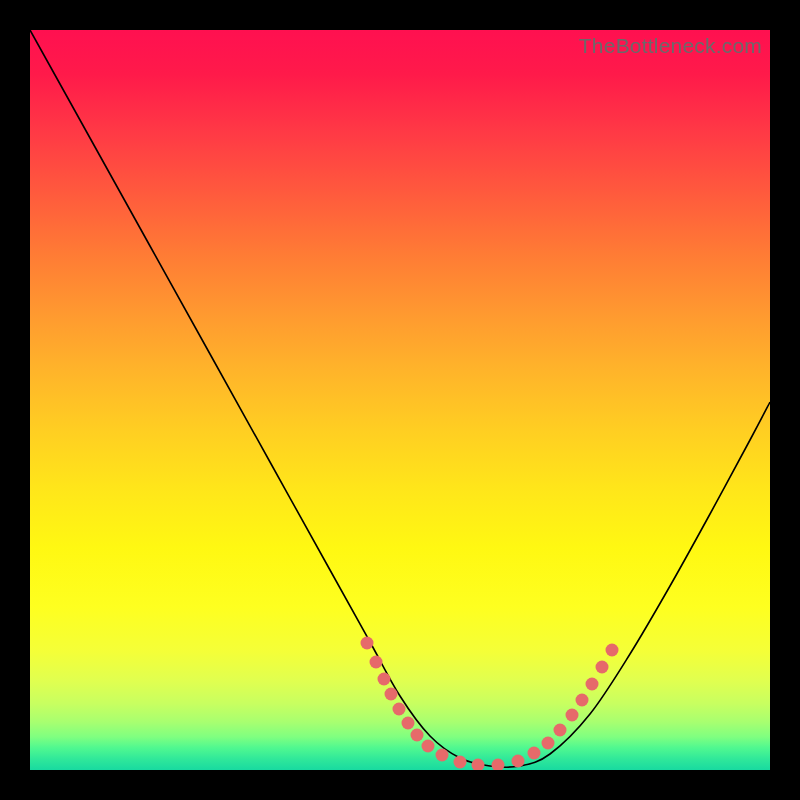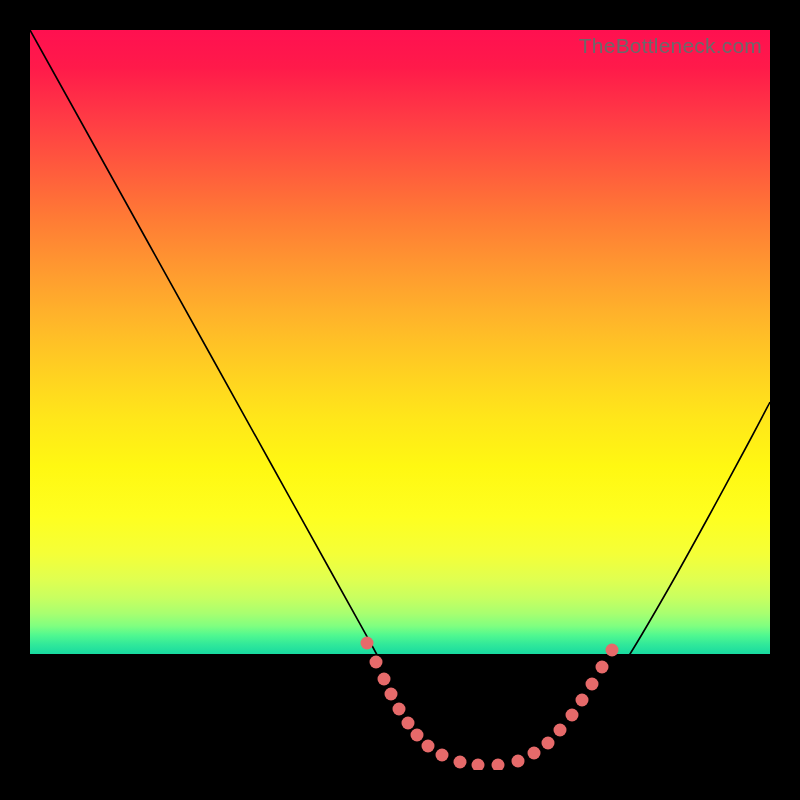--- a/index.html
+++ b/index.html
@@ -8,21 +8,21 @@
     width: 800px;
     height: 800px;
     background: #000;
     overflow: hidden;
   }
   .frame {
     position: absolute;
     left: 30px;
     top: 30px;
     width: 740px;
-    height: 624px;
+    height: 740px;
     background: linear-gradient(to bottom,
       #ff1050 0%,
       #ff1a4a 6%,
       #ff3a45 14%,
       #ff5a3d 22%,
       #ff7a35 30%,
       #ff9830 38%,
       #ffb42a 46%,
       #ffce22 54%,
       #ffe61a 62%,

